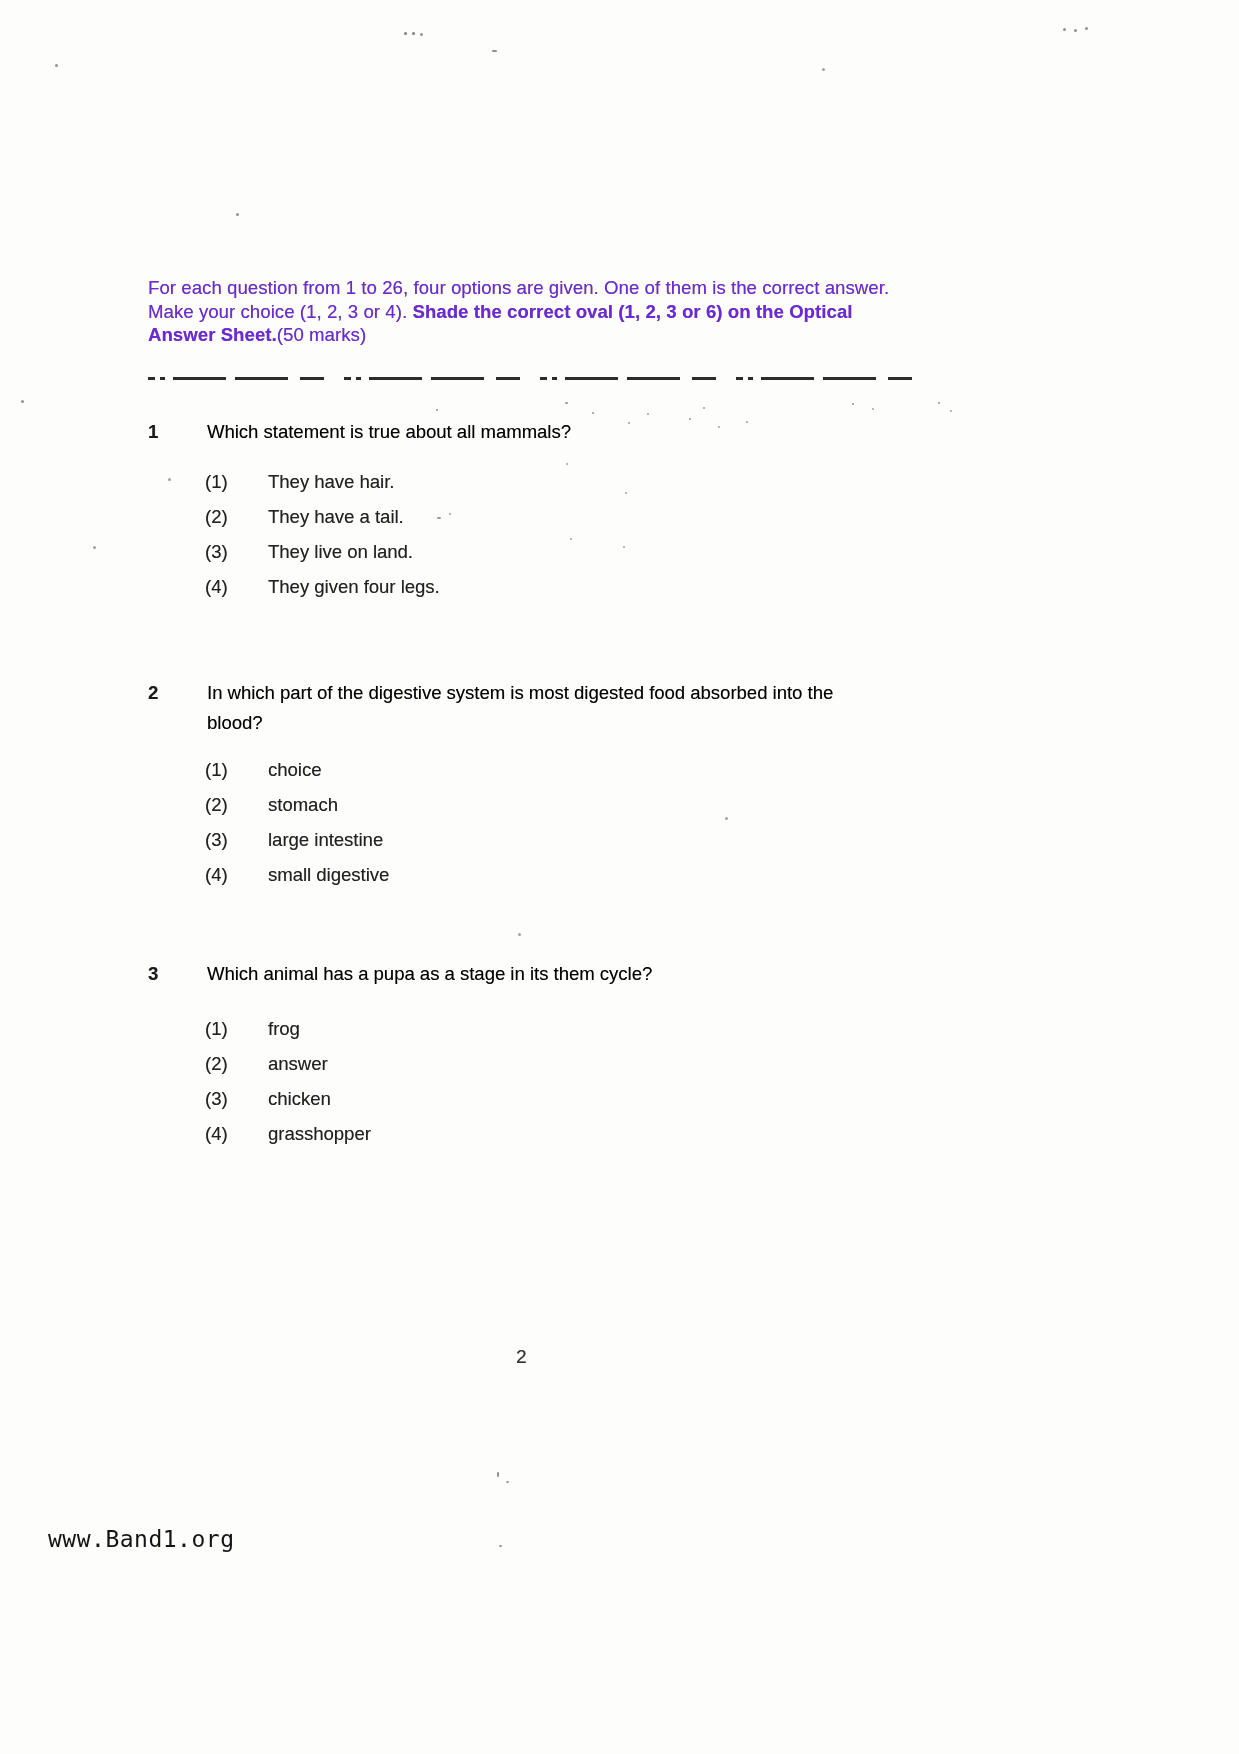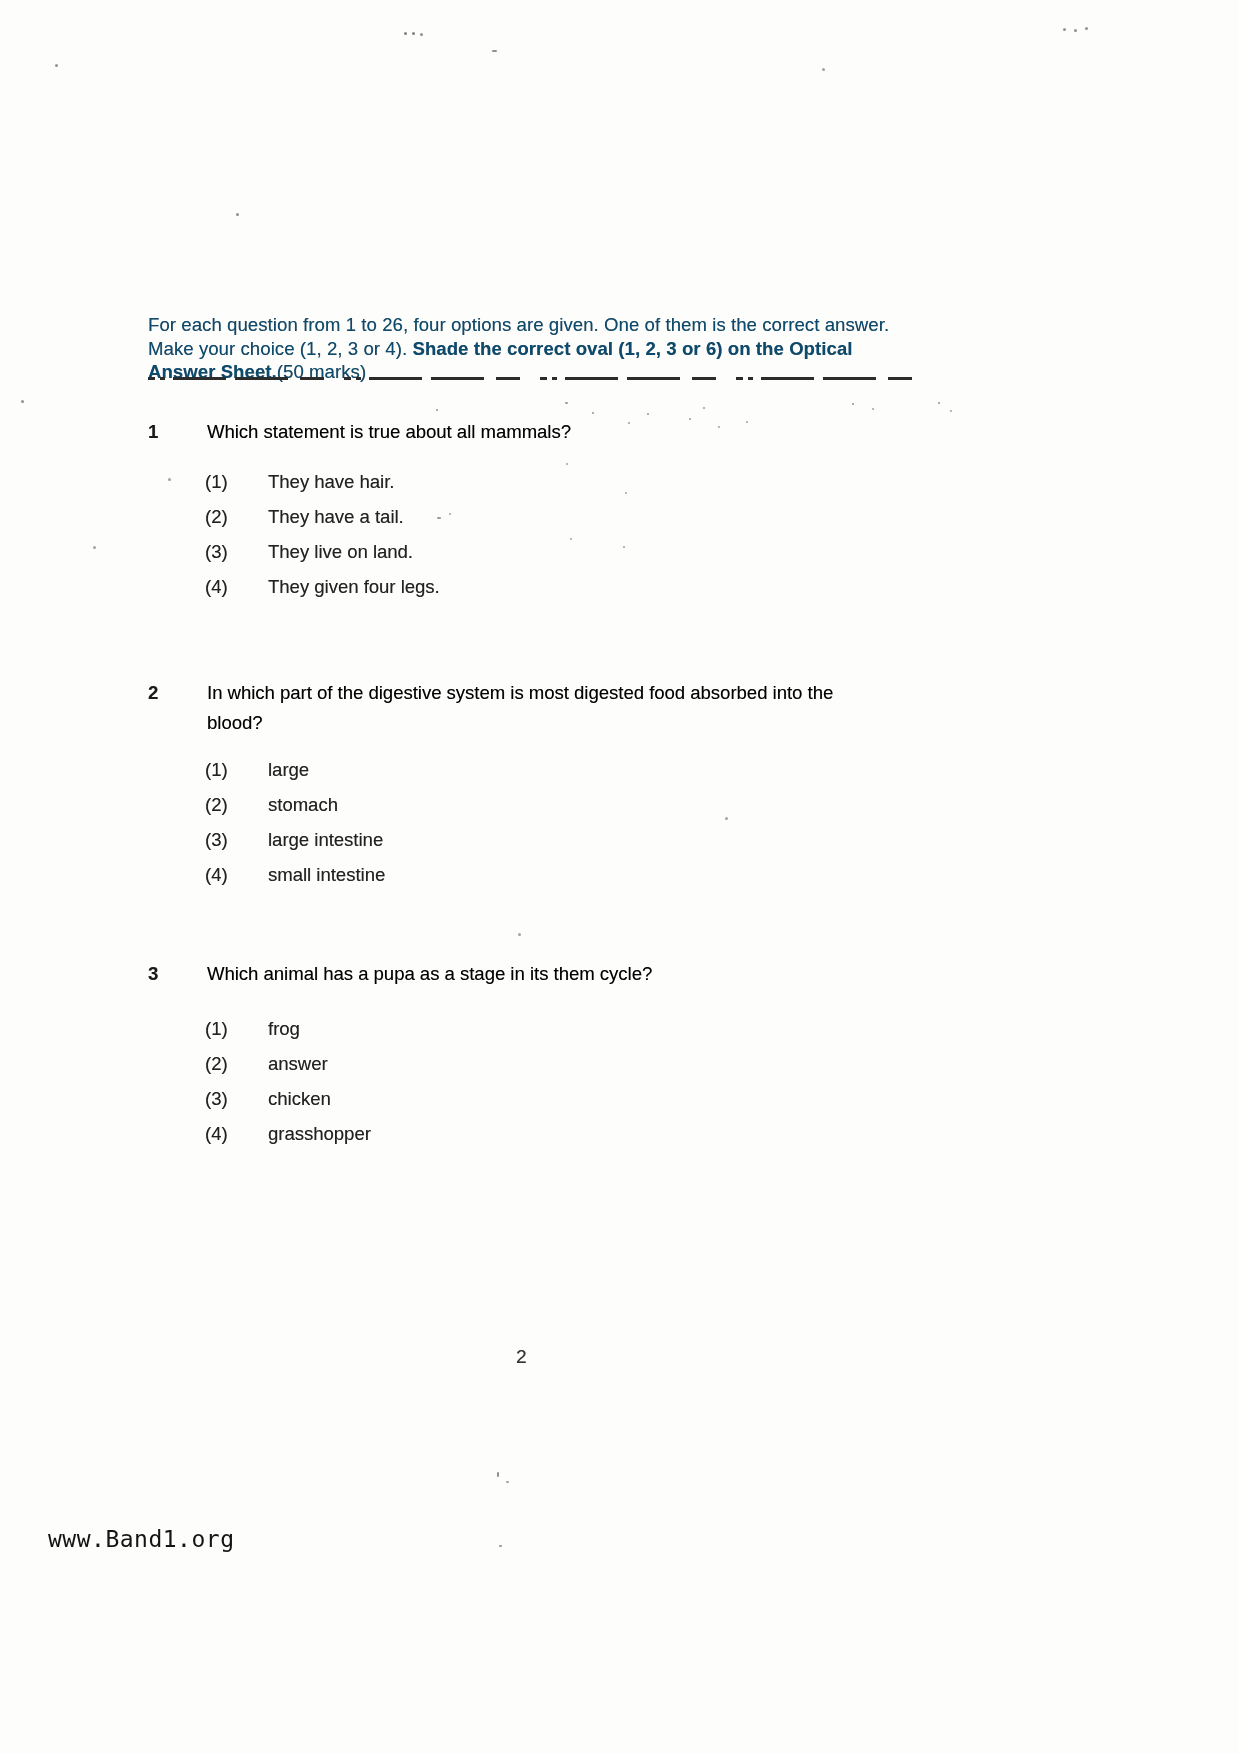--- a/index.html
+++ b/index.html
@@ -9,23 +9,22 @@
     font-family:"Liberation Sans",sans-serif;
     color:#212121;
     position:relative;
     overflow:hidden;
   }
   .scan-text{ text-shadow:0.2px 0.2px 0.4px rgba(20,20,20,.45); }
 
   
   .instructions{
     position:absolute;left:148px;top:276px;width:772px;
-    font-size:18.5px;line-height:23.5px;color:#0c4a6e;
+    font-size:18.5px;line-height:23.5px;color:#6d28d9;
     letter-spacing:.1px;
-    margin-top:37px;
   }
   .instr-bold{font-weight:bold;}
   .instr-line3{display:flex;justify-content:flex-start;}
 
   
   .dashed-rule{
     position:absolute;left:148px;top:377px;width:768px;height:2.6px;
     background-image:repeating-linear-gradient(90deg,
       #2c2c2c 0px,#2c2c2c 7px,transparent 7px,transparent 12px,
       #2c2c2c 12px,#2c2c2c 17px,transparent 17px,transparent 25px,
@@ -100,33 +99,33 @@
   </div>
 
   <div class="question scan-text" id="q2" style="top:678px;">
     <div class="q-row">
       <div class="q-num">2</div>
       <div class="q-text">In which part of the digestive system is most digested food absorbed into the blood?</div>
     </div>
     <div class="opts">
       <div class="opt">
         <span class="opt-label">(1)</span>
-        <span>large</span>
+        <span>choice</span>
       </div>
       <div class="opt">
         <span class="opt-label">(2)</span>
         <span>stomach</span>
       </div>
       <div class="opt">
         <span class="opt-label">(3)</span>
         <span>large intestine</span>
       </div>
       <div class="opt">
         <span class="opt-label">(4)</span>
-        <span>small intestine</span>
+        <span>small digestive</span>
       </div>
     </div>
   </div>
 
   <div class="question scan-text" id="q3" style="top:959px;">
     <div class="q-row">
       <div class="q-num">3</div>
       <div class="q-text">Which animal has a pupa as a stage in its them cycle?</div>
     </div>
     <div class="opts">

